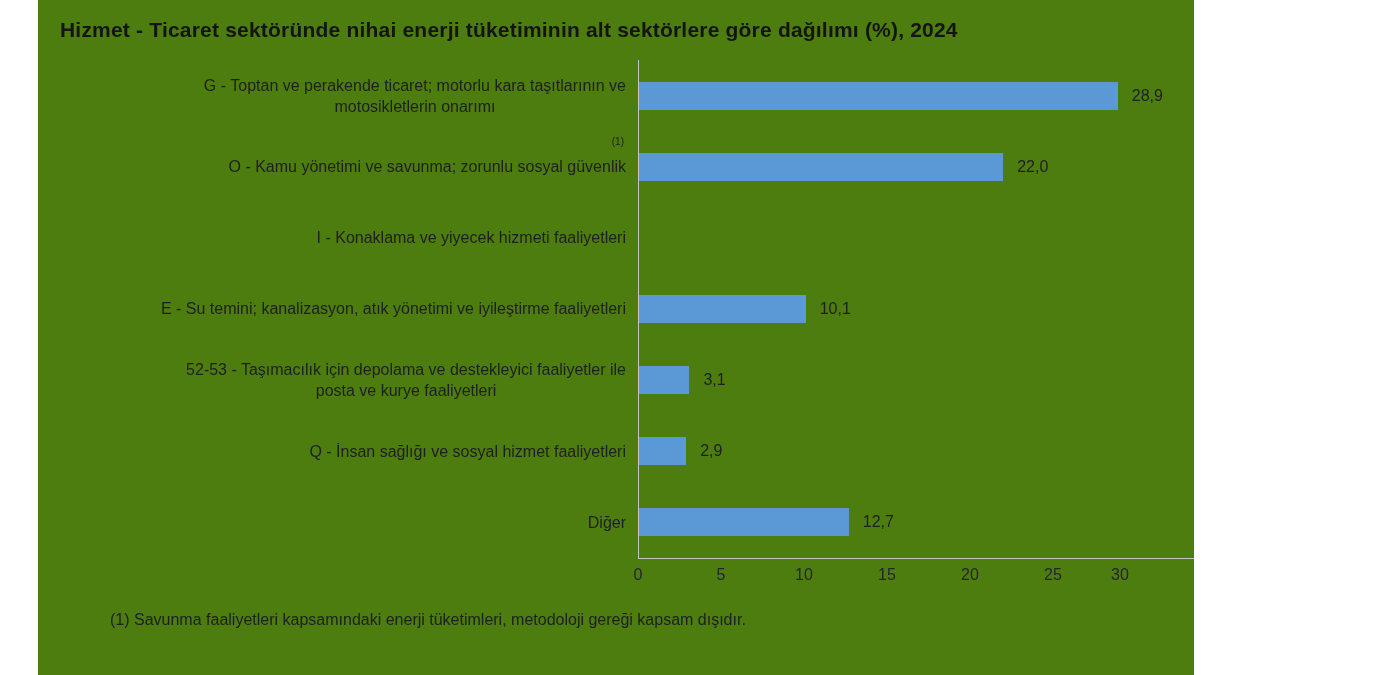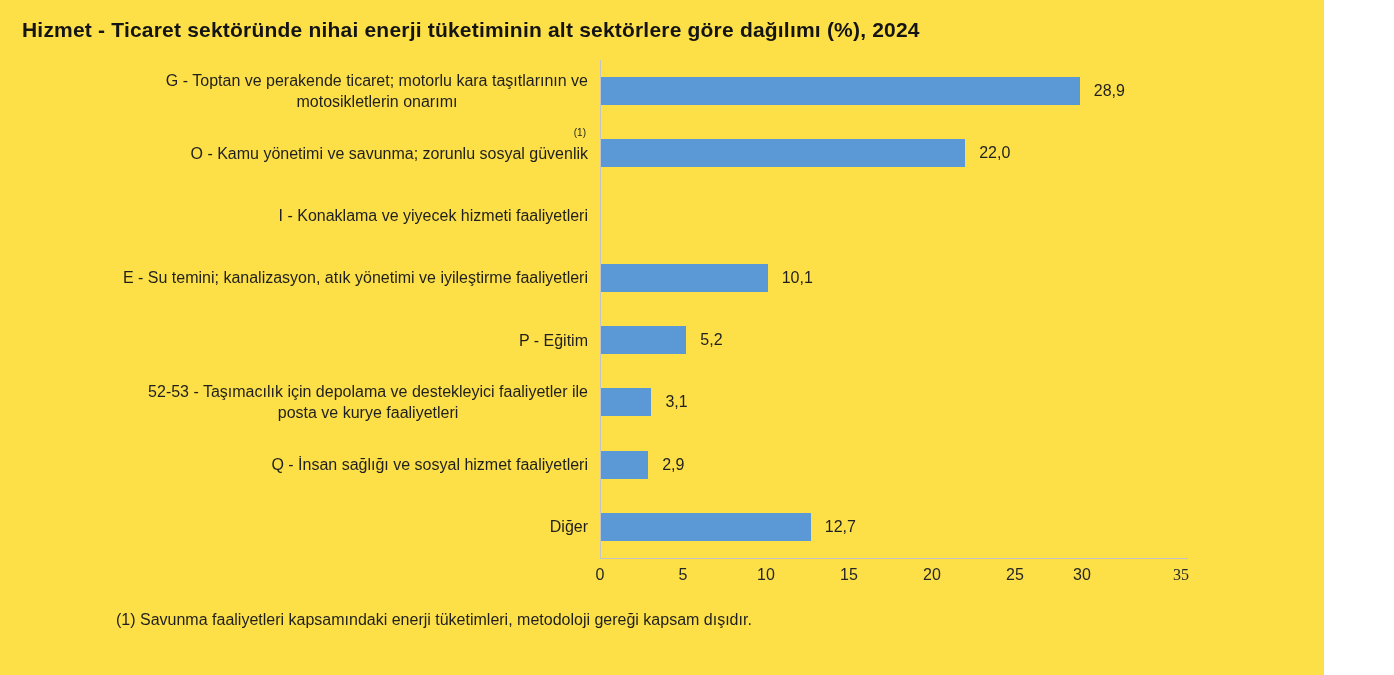--- a/index.html
+++ b/index.html
@@ -3,24 +3,25 @@
 <meta charset="utf-8">
 <style>
   * { margin: 0; padding: 0; box-sizing: border-box; }
   html, body { background: #ffffff; }
   body {
     font-family: "Liberation Sans", "DejaVu Sans", sans-serif;
     color: #1f1f1f;
   }
   .page {
     position: relative;
-    width: 1324px;
+    width: 1156px;
     height: 675px;
-    background: #fde047;
+    background: #4d7c0f;
     overflow: hidden;
+    margin-left: 38px;
   }
   .chart-title {
     position: absolute;
     top: 18px;
     left: 22px;
     font-size: 21px;
     font-weight: bold;
     color: #141414;
     letter-spacing: 0.2px;
     white-space: nowrap;
@@ -108,23 +109,22 @@
   .x-tick-label {
     position: absolute;
     transform: translateX(-50%);
     font-size: 16px;
     color: #262626;
     white-space: nowrap;
   }
   .footnotes {
     position: absolute;
     top: 610px;
-    left: 8px;
+    left: 0;
     width: 100%;
-    padding-left: 36px;
   }
   .footnote-line-1 {
     margin-left: 72px;
     font-size: 16px;
     line-height: 20px;
     color: #1f1f1f;
   }
   .footnote-line-2 {
     margin-left: 94px;
     margin-top: 11px;
@@ -167,29 +167,20 @@
             <span class="cat-label">I - Konaklama ve yiyecek hizmeti faaliyetleri</span>
           </div>
         </div>
         <div class="row">
           <div class="label-cell">
             <span class="cat-label">E - Su temini; kanalizasyon, atık yönetimi ve iyileştirme faaliyetleri</span>
           </div>
           <div class="plot-cell">
             <div class="bar" style="width: 167.66px; background: rgb(91, 153, 214);"></div>
             <span class="val-label">10,1</span>
-          </div>
-        </div>
-        <div class="row">
-          <div class="label-cell">
-            <span class="cat-label">P - Eğitim</span>
-          </div>
-          <div class="plot-cell">
-            <div class="bar" style="width: 86.32px; background: rgb(91, 153, 214);"></div>
-            <span class="val-label">5,2</span>
           </div>
         </div>
         <div class="row">
           <div class="label-cell">
             <span class="cat-label">52-53 - Taşımacılık için depolama ve destekleyici faaliyetler ile
 posta ve kurye faaliyetleri</span>
           </div>
           <div class="plot-cell">
             <div class="bar" style="width: 51.46px; background: rgb(91, 153, 214);"></div>
             <span class="val-label">3,1</span>

